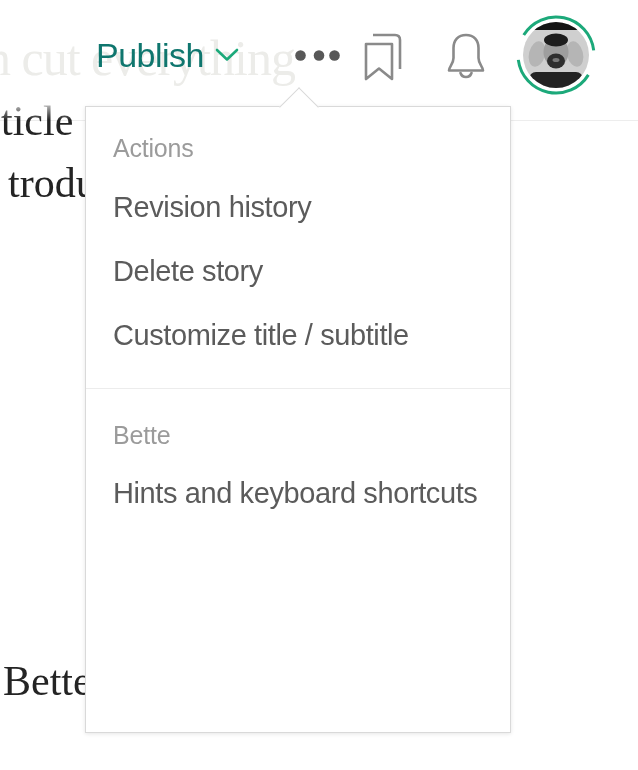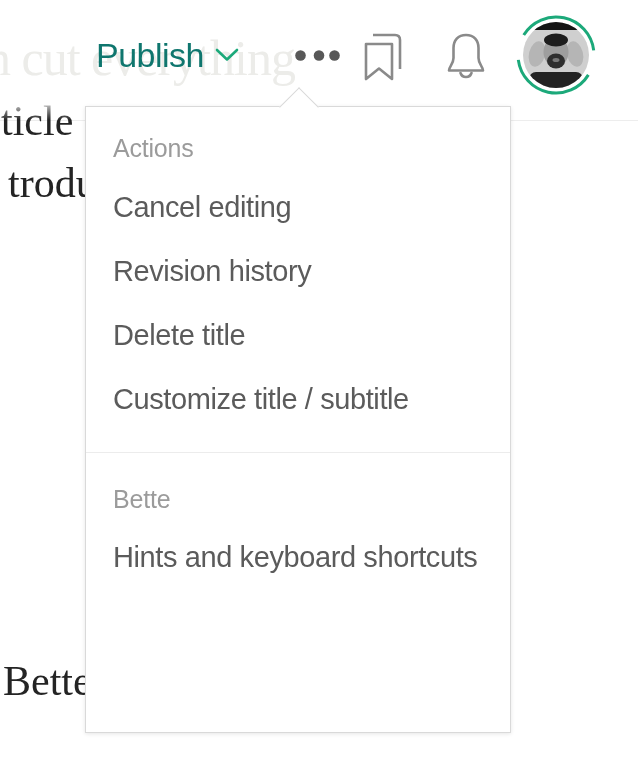--- a/index.html
+++ b/index.html
@@ -128,23 +128,22 @@
       </svg>
     </button>
   </div>
 
   <div class="toolbar-fade"></div>
 
   <div class="menu">
     <div class="menu-caret"></div>
 
     <div class="m-header">Actions</div>
-    <div class="m-item">Cancel editing</div>
     <div class="m-item">Revision history</div>
-    <div class="m-item">Delete title</div>
+    <div class="m-item">Delete story</div>
     <div class="m-item">Customize title / subtitle</div>
 
     <hr class="m-divider">
 
     <div class="m-header help-header">Bette</div>
     <div class="m-item">Hints and keyboard shortcuts</div>
   </div>
 
 </div>
 

